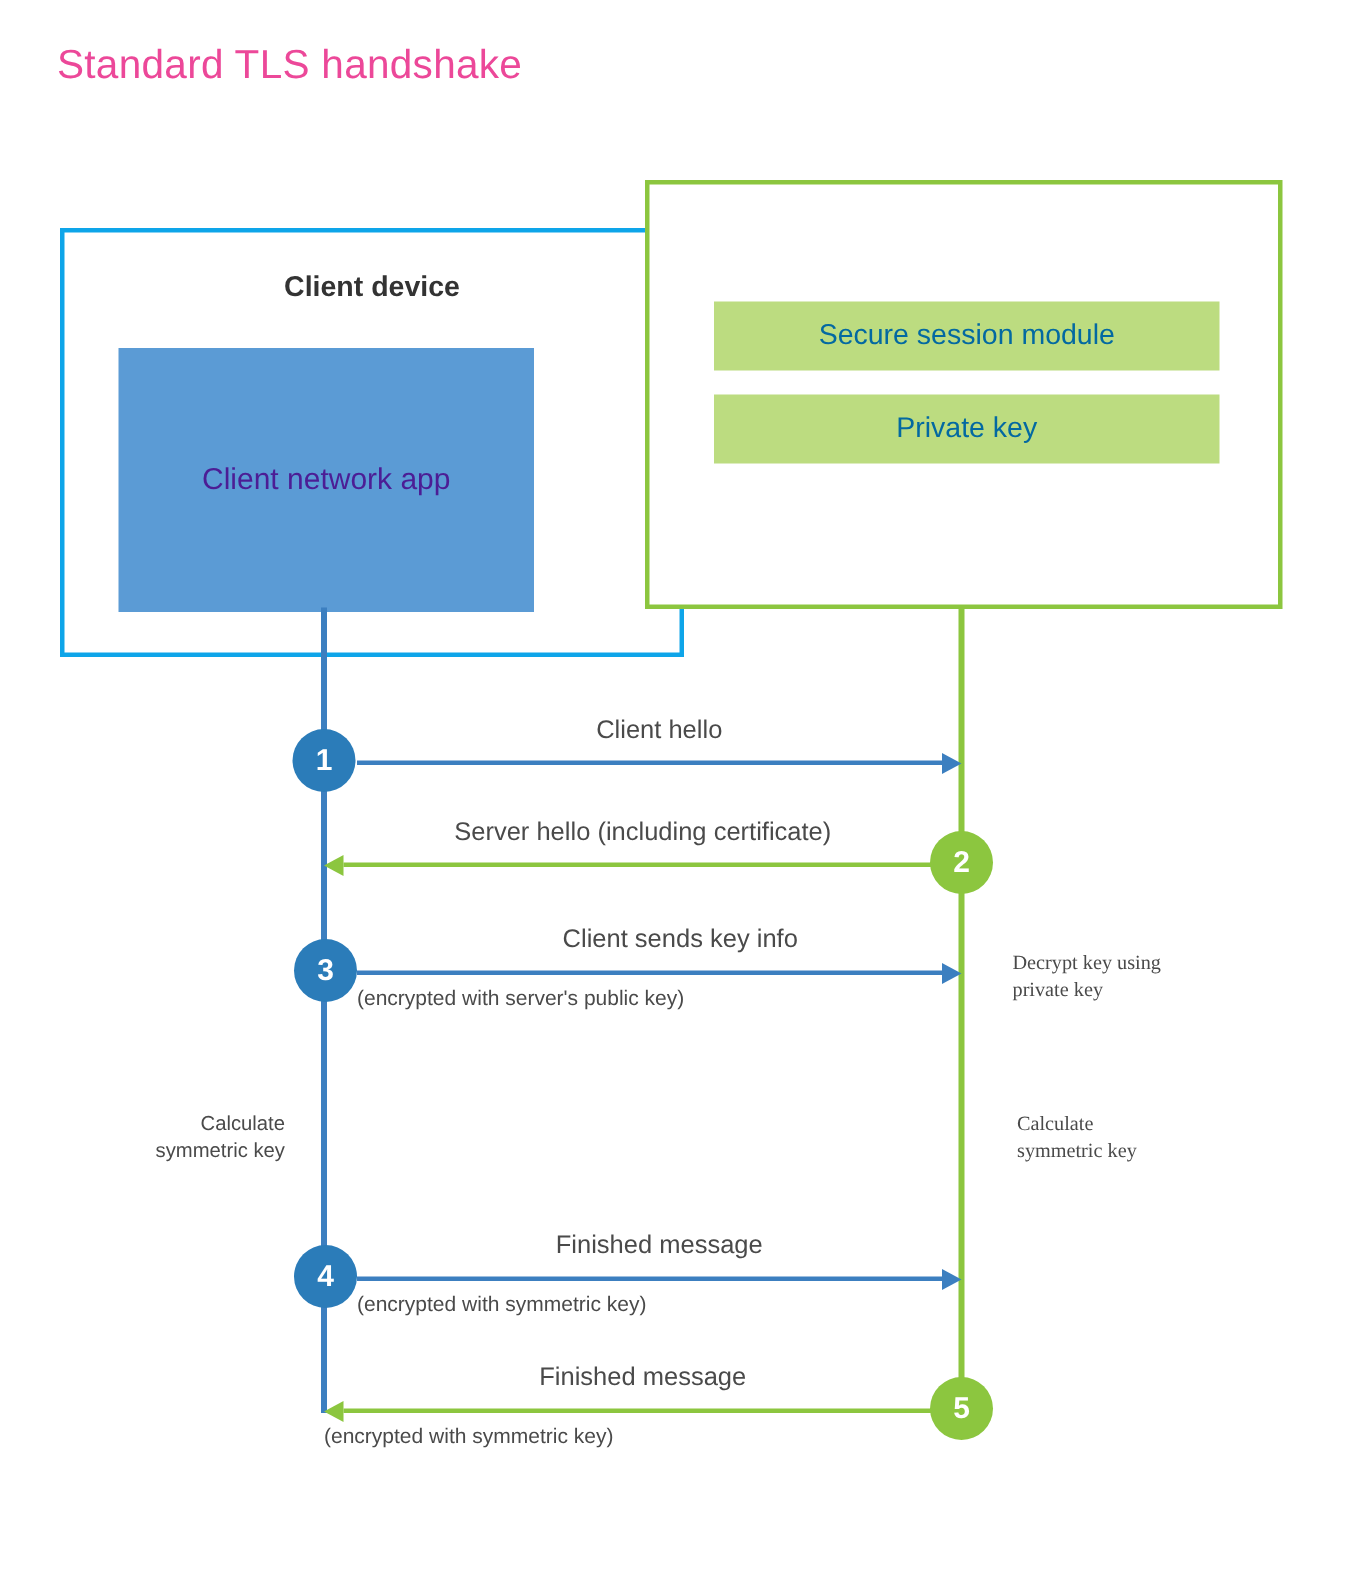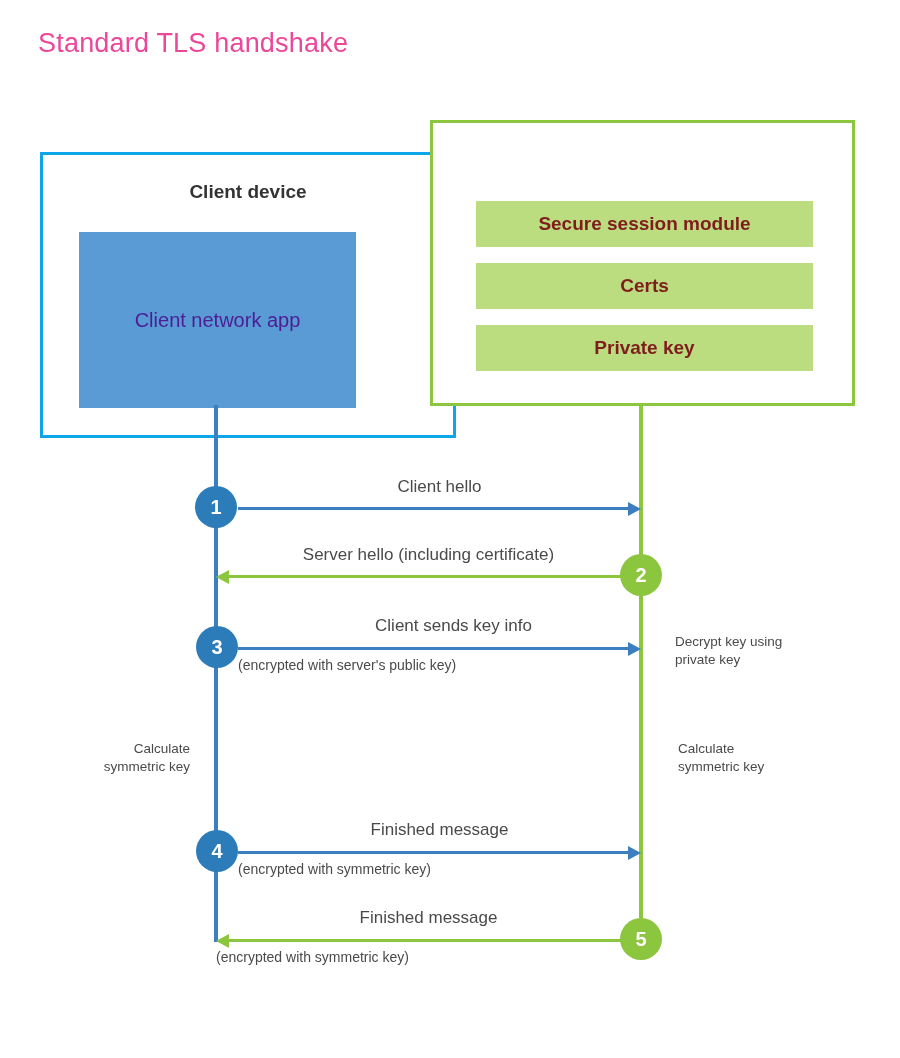--- a/index.html
+++ b/index.html
@@ -90,22 +90,22 @@
   .server-bar {
     height: 46px;
     background: #bcdc80;
     display: flex;
     align-items: center;
     justify-content: center;
     margin-bottom: 16px;
   }
   .server-bar-label {
     font-size: 19px;
-    font-weight: 700;
-    color: #7f1d1d;
+    font-weight: 400;
+    color: #0369a1;
     text-align: center;
   }
 
   
   .lifeline {
     position: absolute;
     width: 4px;
   }
   .lifeline.client-lifeline {
     left: 214px;
@@ -176,44 +176,41 @@
 
   
   .annotation {
     position: absolute;
     font-size: 13.5px;
     font-weight: 300;
     color: #4a4a4a;
     line-height: 1.35;
     white-space: pre-line;
   }
-  .annotation.right-side { text-align: left; }
+  .annotation.right-side { text-align: left; font-family: Liberation Serif, serif; }
   .annotation.left-side  { text-align: right; }
 </style>
 </head>
 <body>
 
 <div class="page-title">Standard TLS handshake</div>
 
 <div class="actor-box client">
   <div class="actor-title">Client device</div>
   <div class="client-app">
     <div class="client-app-label">Client network app</div>
   </div>
 </div>
 
 <div class="actor-box server">
   <div class="server-bars">
     <div class="server-bar">
       <span class="server-bar-label">Secure session module</span>
     </div>
     <div class="server-bar">
-      <span class="server-bar-label">Certs</span>
-    </div>
-    <div class="server-bar">
       <span class="server-bar-label">Private key</span>
     </div>
   </div>
 </div>
 
 <div class="lifeline client-lifeline"></div>
 <div class="lifeline server-lifeline"></div>
 
 <div class="msg" style="left:238px; top:507px; width:403px;">
   <div class="msg-line blue" style="left:0; width:390px;"></div>

